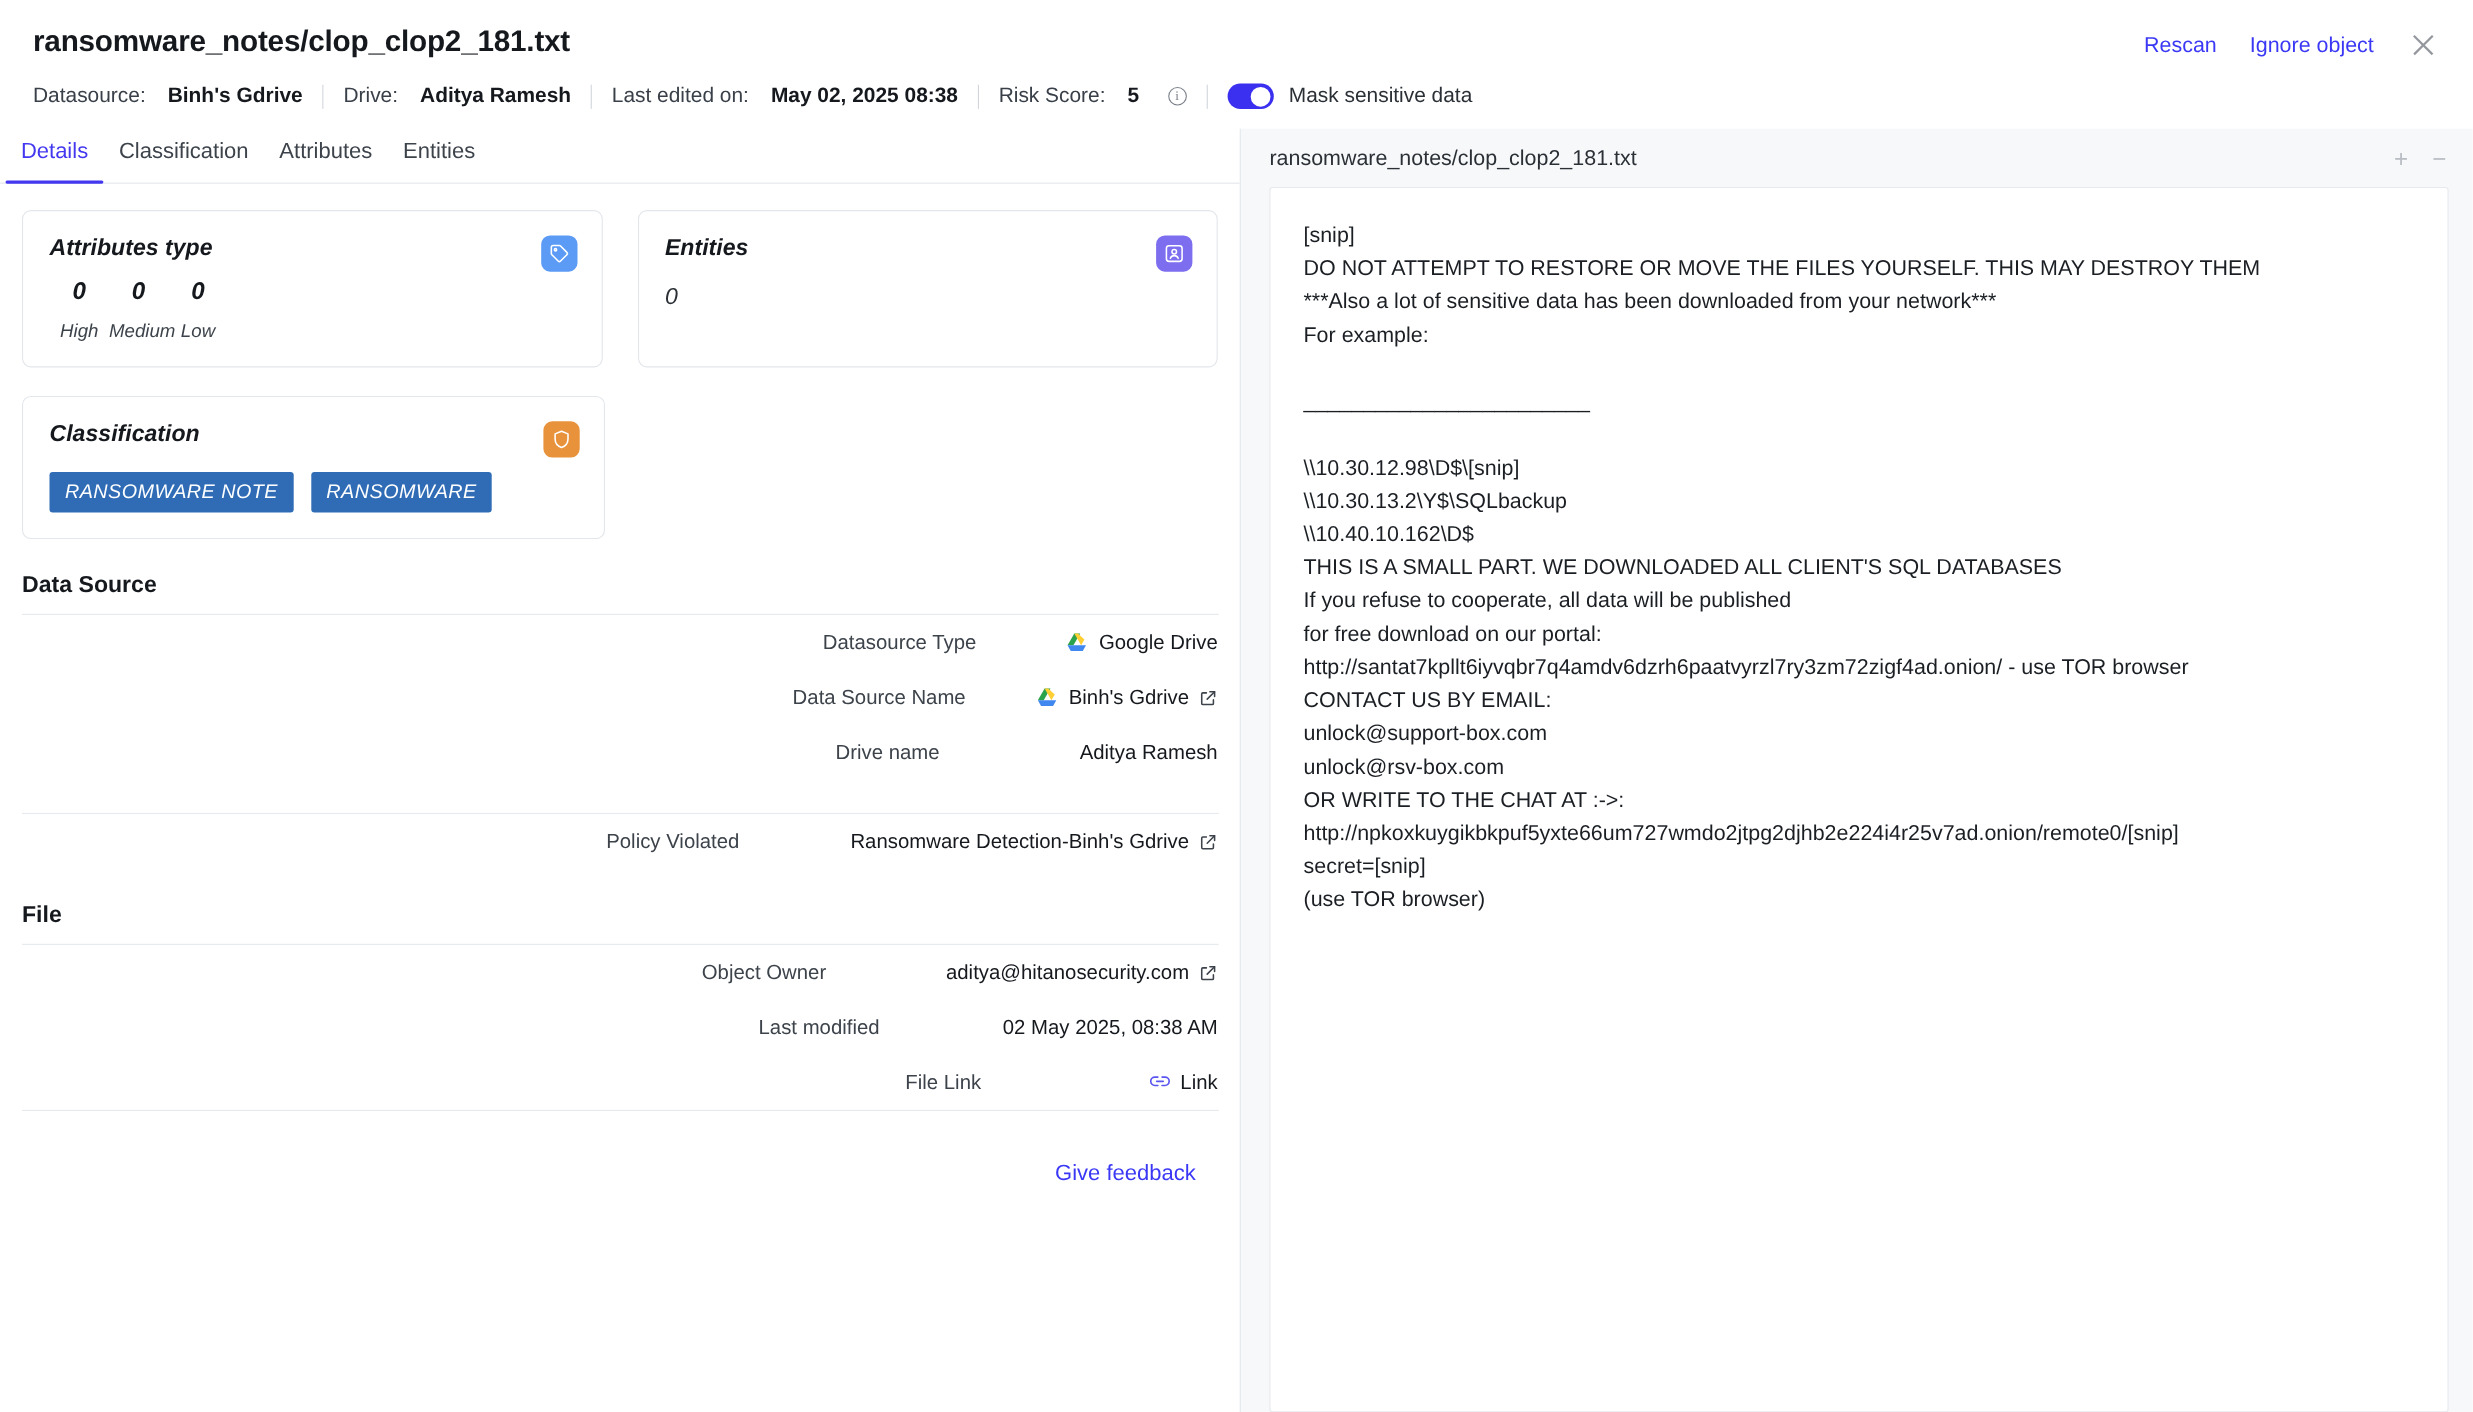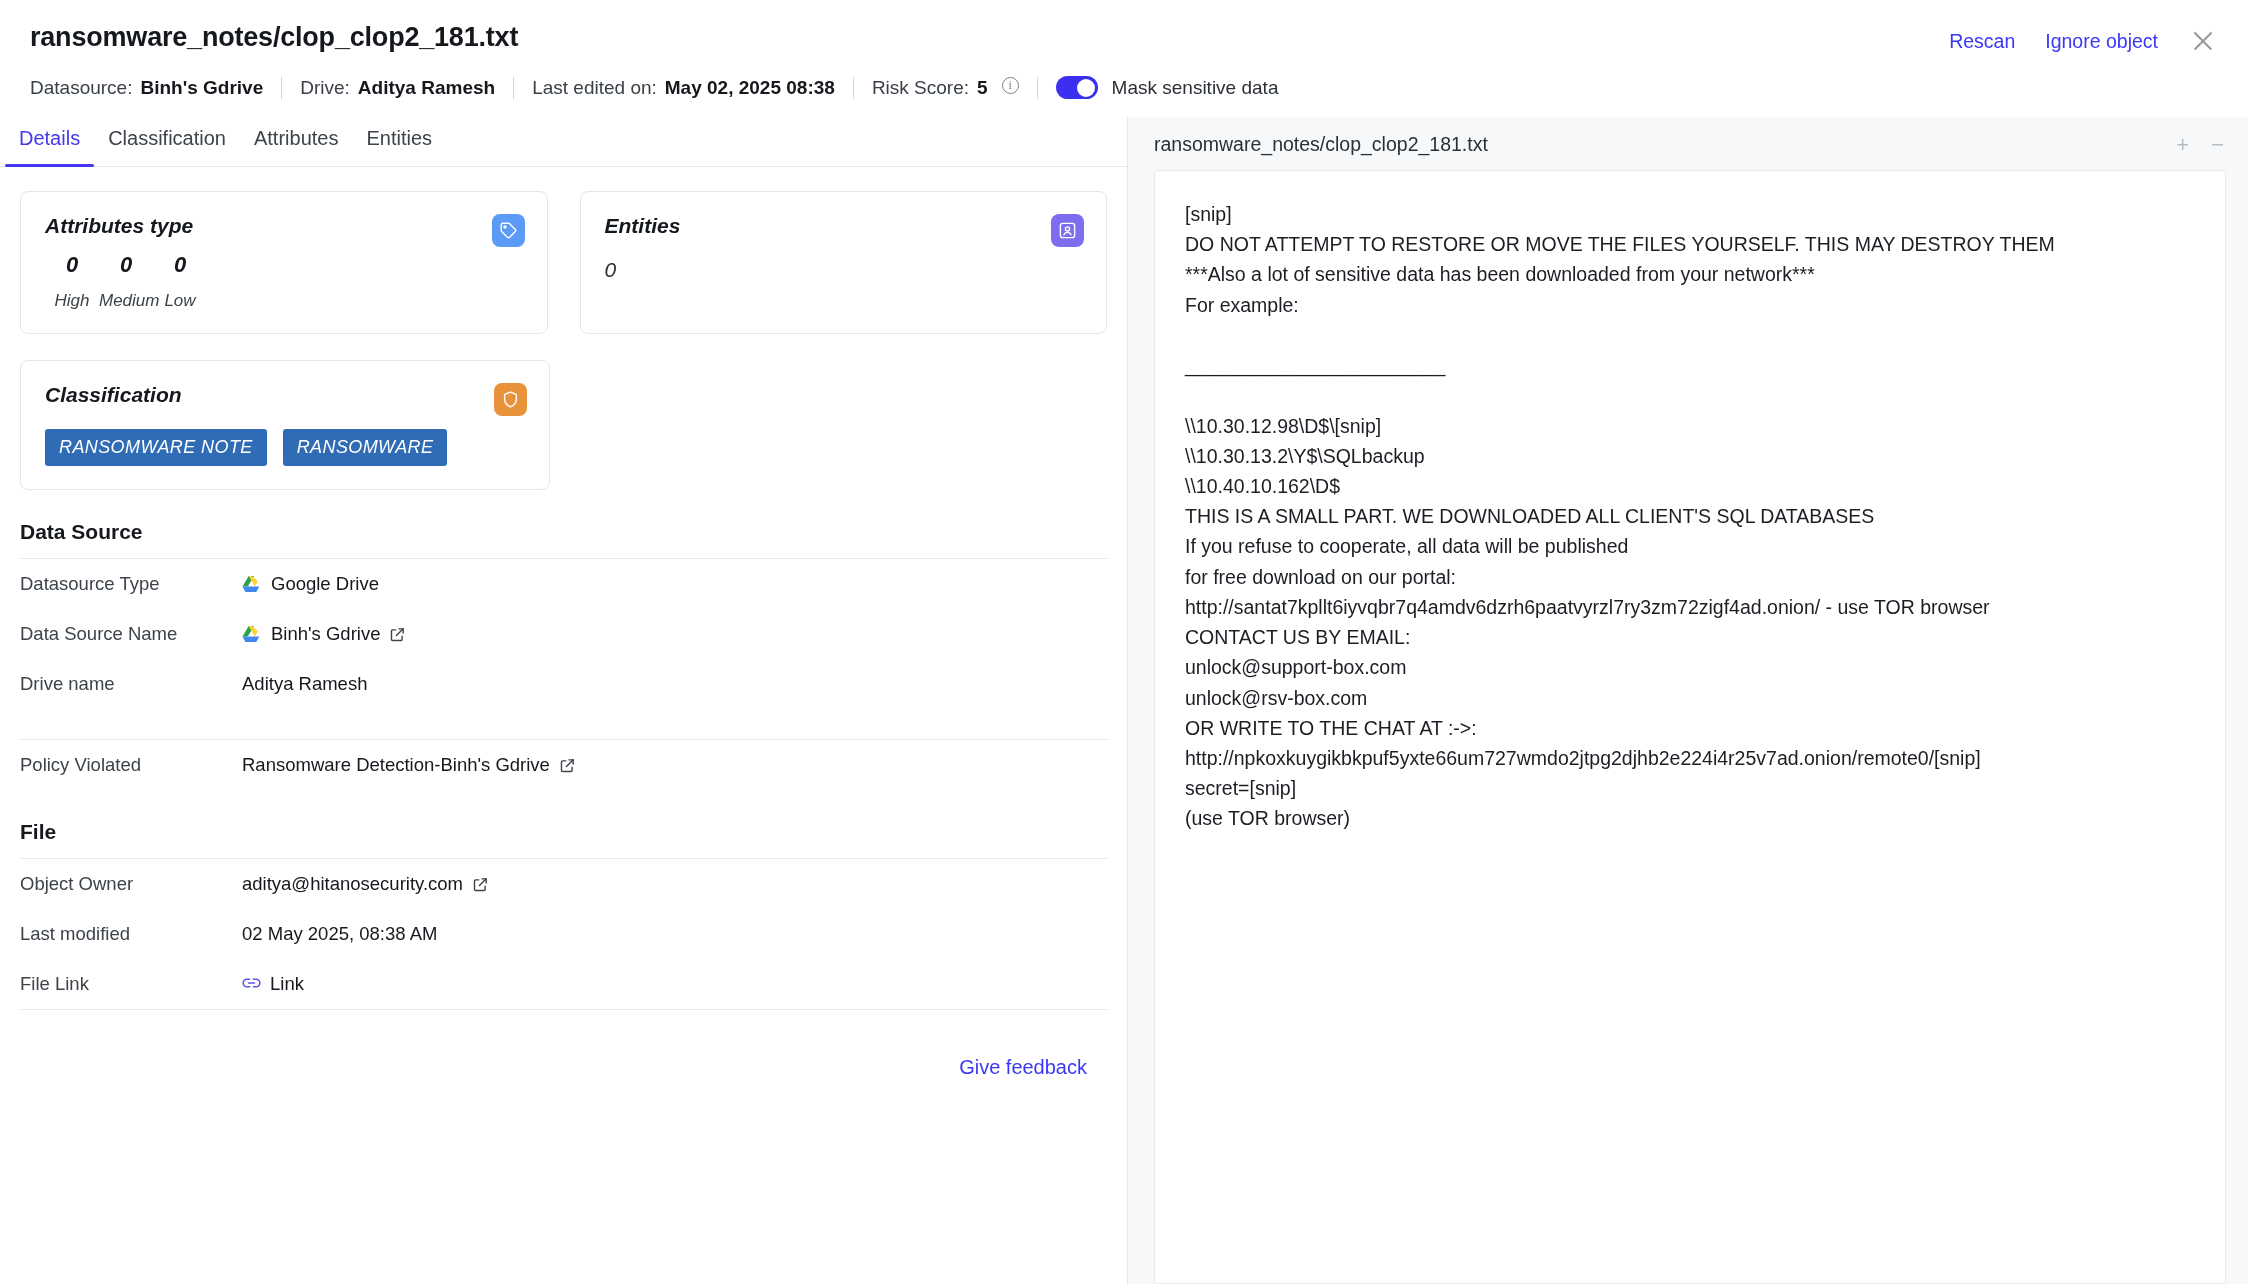--- a/index.html
+++ b/index.html
@@ -19,21 +19,21 @@
   .hdr-actions { display: flex; align-items: center; gap: 30px; padding-top: 4px; }
   .link-action { font-size: 19.5px; color: #3b38f5; cursor: pointer; white-space: nowrap; }
   .close-x { width: 30px; height: 30px; position: relative; cursor: pointer; opacity: .65; }
   .close-x::before, .close-x::after {
     content: ""; position: absolute; left: 3px; top: 14px; width: 24px; height: 1.7px; background: #5b6069;
   }
   .close-x::before { transform: rotate(45deg); }
   .close-x::after  { transform: rotate(-45deg); }
 
   .hdr-row2 { display: flex; align-items: center; gap: 0; margin-top: 20px; flex-wrap: nowrap; }
-  .meta { display: flex; align-items: flex-start; gap: 8px; font-size: 19px; color: #2b3036; white-space: nowrap; }
+  .meta { display: flex; align-items: center; gap: 20px; font-size: 19px; color: #2b3036; white-space: nowrap; }
   .meta .k { color: #3a4049; }
   .meta .v { font-weight: bold; color: #15181d; }
   .divider-v { width: 1px; height: 22px; background: #d2d6dc; margin: 0 18px; }
   .info-i {
     display: inline-block; width: 17px; height: 17px; border: 1.4px solid #7b8189;
     border-radius: 50%; position: relative; margin-left: 6px; cursor: pointer; vertical-align: -2px;
   }
   .info-i::after {
     content: "i"; position: absolute; inset: 0; font-size: 12px; line-height: 15px;
     text-align: center; color: #7b8189; font-family: "Liberation Serif", serif;
@@ -86,21 +86,21 @@
   .tags { display: flex; gap: 16px; margin-top: 22px; }
   .tag {
     background: #2f6cb5; color: #fff; font-size: 18px; letter-spacing: .4px;
     padding: 8px 14px; border-radius: 3px; white-space: nowrap;
   }
 
   
   .section { margin-top: 30px; }
   .section-head { font-size: 21px; font-weight: bold; color: #15181d; padding-bottom: 14px; }
   .section-rule { height: 1px; background: #e6e9ed; width: 1088px; }
-  .row { display: flex; align-items: center; padding: 14px 0 14px 0; }
+  .row { display: flex; align-items: center; padding: 14px 0 14px 0; justify-content: flex-end; }
   .row .lbl { width: 222px; flex: 0 0 222px; font-size: 18.5px; color: #3d434b; }
   .row .val { font-size: 18.5px; color: #15181d; display: flex; align-items: center; gap: 9px; }
   .gdrive-ico { width: 20px; height: 18px; flex: 0 0 20px; }
   .ext-ico { width: 17px; height: 17px; display: inline-block; position: relative; }
   .link-ico { color: #5b55f0; font-size: 18px; }
   .link-text { color: #15181d; }
   .feedback-row { display: flex; justify-content: flex-end; padding: 46px 20px 0 0; }
   .feedback { font-size: 20px; color: #3b38f5; cursor: pointer; }
 
   

